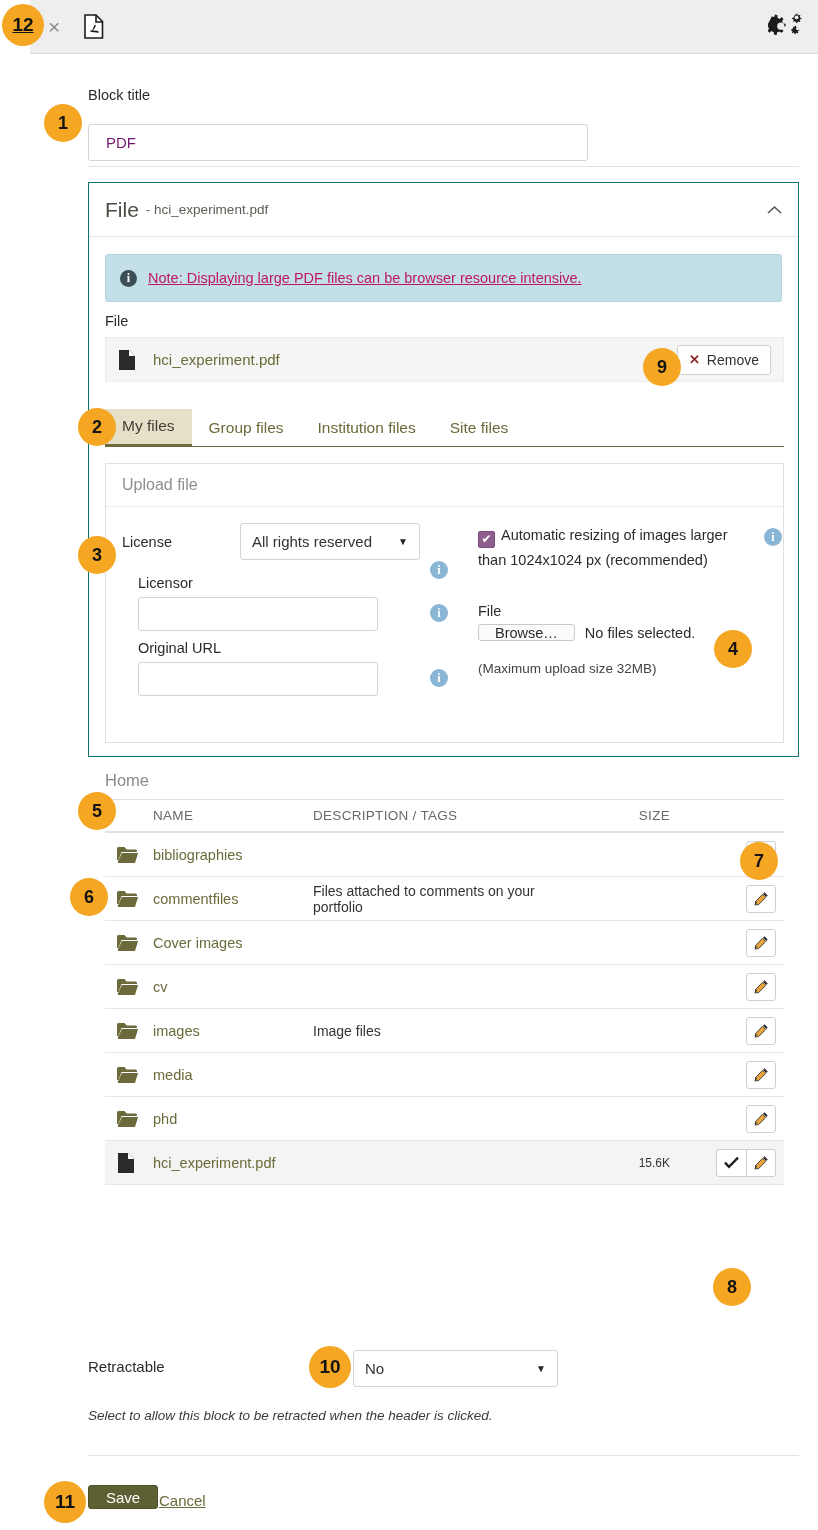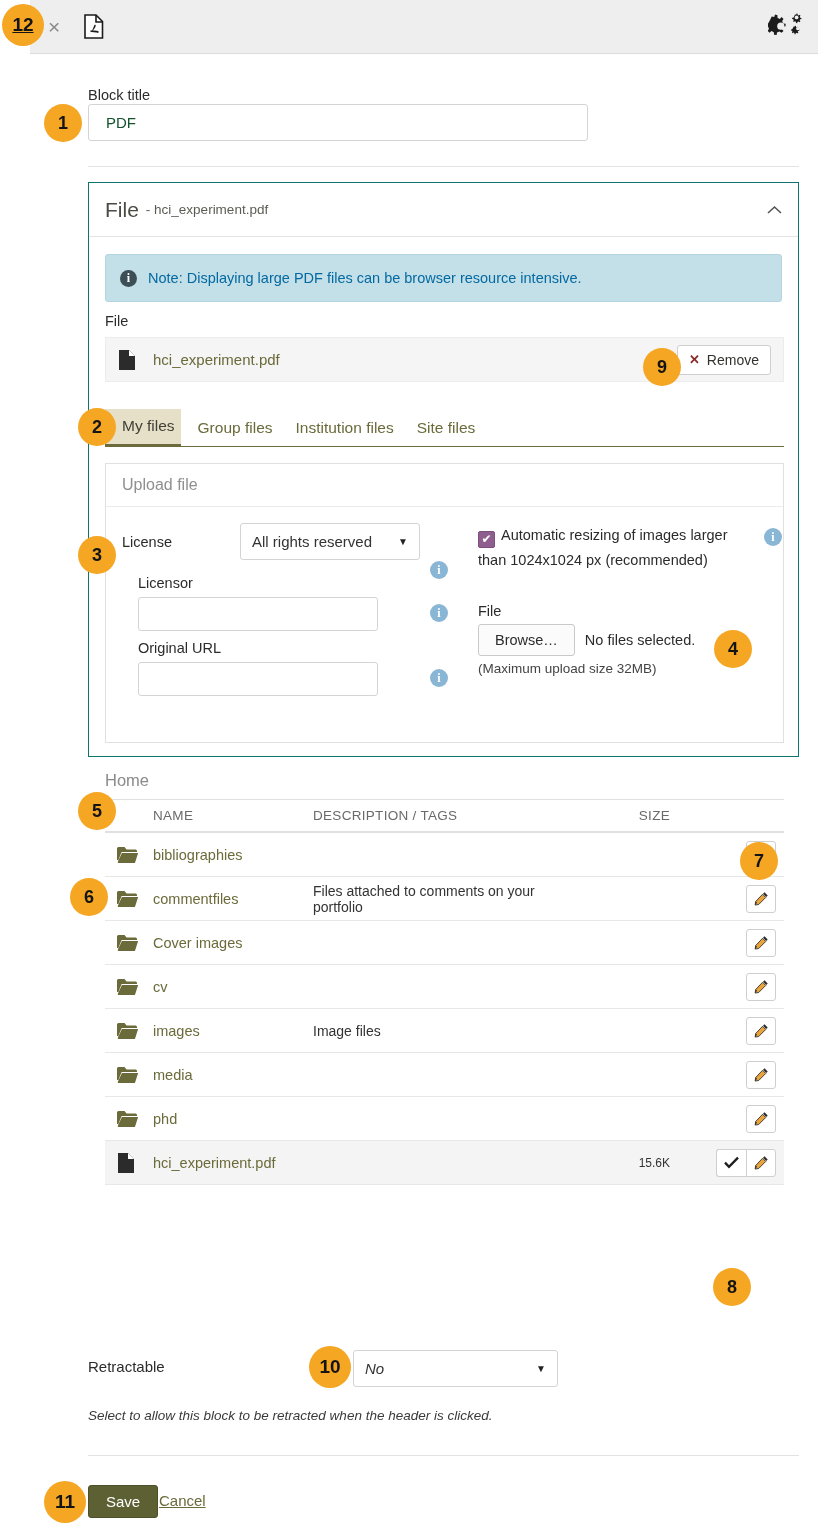--- a/index.html
+++ b/index.html
@@ -45,22 +45,22 @@
     border-radius: 50%; display:flex; align-items:center; justify-content:center;
     font-weight: bold; z-index: 40;
     font-family:"Liberation Sans", sans-serif;
   }
   .badge.sz { width: 38px; height: 38px; font-size: 18px; }
   .badge.sz2 { width: 42px; height: 42px; font-size: 19px; }
 
   
   #blockTitleLabel { position:absolute; left:88px; top:87px; font-size:14.5px; }
   #blockTitleInput {
-    position:absolute; left:88px; top:104px; width:500px; height:37px;
-    font-size:15px; color:#14532d;padding-left:17px;
+    position:absolute; left:88px; top:124px; width:500px; height:37px;
+    font-size:15px; color:#701a75;padding-left:17px;
   }
 
   .div1 { position:absolute; left:88px; top:166px; width:711px; }
 
   
   .panel {
     position:absolute; left:88px; top:182px; width:711px; height:575px;
     border:1px solid #0f766e; background:#fff;
   }
   .panel-head {
@@ -69,21 +69,21 @@
   }
   .panel-head .ttl { font-size:21px; color:#4b4b43; font-weight:400; }
   .panel-head .sub { font-size:13.5px; color:#5c5c54; margin-left:7px; }
   .caret-up { margin-left:auto; color:#555; font-size:15px; }
 
   .alert-info {
     margin: 17px 16px 0 16px; height:48px; background:#c3dfe8;
     border:1px solid #b2d5e0; border-radius:3px;
     display:flex; align-items:center; padding: 0 14px; gap:11px;
   }
-  .alert-info .txt { font-size:14.5px; color:#0369a1; }
+  .alert-info .txt { font-size:14.5px; color:#be185d;text-decoration:underline; }
   .info-dark {
     width:17px;height:17px;border-radius:50%;background:#3c4f57;color:#fff;
     display:flex;align-items:center;justify-content:center;font-size:12px;
     font-weight:bold; font-family:"Liberation Serif", serif; flex:0 0 auto;
   }
 
   .file-lbl { position:absolute; left:16px; top:130px; font-size:14.5px; }
   .file-row {
     position:absolute; left:16px; top:154px; width:679px; height:45px;
     background:#f5f5f5; border:1px solid #ececec; display:flex; align-items:center;
@@ -96,21 +96,21 @@
     font-size:14px; color:#33332e;
   }
   .rm-x { color:#8a2b2b; font-weight:bold; font-size:13px; }
 
   
   .tabs {
     position:absolute; left:16px; top:226px; width:679px; height:38px;
     display:flex; align-items:flex-end; border-bottom:1px solid #6d6a3c;
   }
   .tab {
-    padding: 8px 6px 9px 17px; font-size:15.5px; color:#6b6a3a; cursor:pointer;
+    padding: 8px 17px 9px 17px; font-size:15.5px; color:#6b6a3a; cursor:pointer;
   }
   .tab.active {
     background:#e7e0c8; color:#3f3f38; border-bottom: 3px solid #6d6a3c;
     margin-bottom:-1px;
   }
 
   
   .upload-card {
     position:absolute; left:16px; top:280px; width:679px; height:280px;
     border:1px solid #e0e0e0; background:#fff;
@@ -149,21 +149,21 @@
   .chk {
     width:17px;height:17px;background:#8e5f8e;border:1px solid #7d4f7d;border-radius:2px;
     display:inline-flex;align-items:center;justify-content:center;color:#fff;
     font-size:12px; vertical-align:-3px; margin-right:6px;
   }
   .resize-txt { font-size:14.5px; line-height:24px; color:#2b2b2b; }
 
   #fileLbl2 { position:absolute; left:372px; top:96px; font-size:14.5px; }
   .browse-wrap { position:absolute; left:372px; top:117px; display:flex; align-items:center; gap:10px; }
   .btn-browse {
-    height:32px; background:#fbfbfb; border:1px solid #c9c9c9; border-radius:3px;
+    height:17px; background:#fbfbfb; border:1px solid #c9c9c9; border-radius:3px;
     display:flex;align-items:center;justify-content:center;padding:0 16px;
     font-size:14.5px; color:#2b2b2b;
   }
   .nofiles { font-size:14.5px; color:#2b2b2b; }
   #maxUp { position:absolute; left:372px; top:154px; font-size:13.5px; color:#444; }
 
   
   .browser { position:absolute; left:16px; top:578px; width:679px; }
   .home-row { height:38px; display:flex; align-items:center; font-size:16.5px; color:#8a8a8a; }
   .thead {
@@ -189,26 +189,26 @@
 
   .icon-btn {
     width:30px;height:28px;background:#fff;border:1px solid #cfcfcf;border-radius:3px;
     display:flex;align-items:center;justify-content:center;
   }
   .icon-btn.left { border-radius:3px 0 0 3px; border-right:none; }
   .icon-btn.right { border-radius:0 3px 3px 0; }
 
   
   #retLbl { position:absolute; left:88px; top:1358px; font-size:15px; }
-  #retSel { position:absolute; left:353px; top:1350px; width:205px; height:37px;font-style:italic; }
+  #retSel { position:absolute; left:353px; top:1350px; width:205px; height:37px; }
   #retHelp { position:absolute; left:88px; top:1408px; font-size:13.5px; color:#3a3a3a; font-style:italic; }
   .div2 { position:absolute; left:88px; top:1455px; width:711px; }
 
   .btn-save {
-    position:absolute; left:88px; top:1485px; height:33px; background:#5d6033;
+    position:absolute; left:88px; top:1485px; height:24px; background:#5d6033;
     border:1px solid #4d5029; border-radius:3px; color:#fff; font-size:15px;
     display:flex; align-items:center; justify-content:center; padding:0 17px;
   }
   #cancelLink { position:absolute; left:159px; top:1492px; font-size:15px; color:#6b6a3a; }
 </style>
 </head>
 <body>
 
 <div id="page">
 

